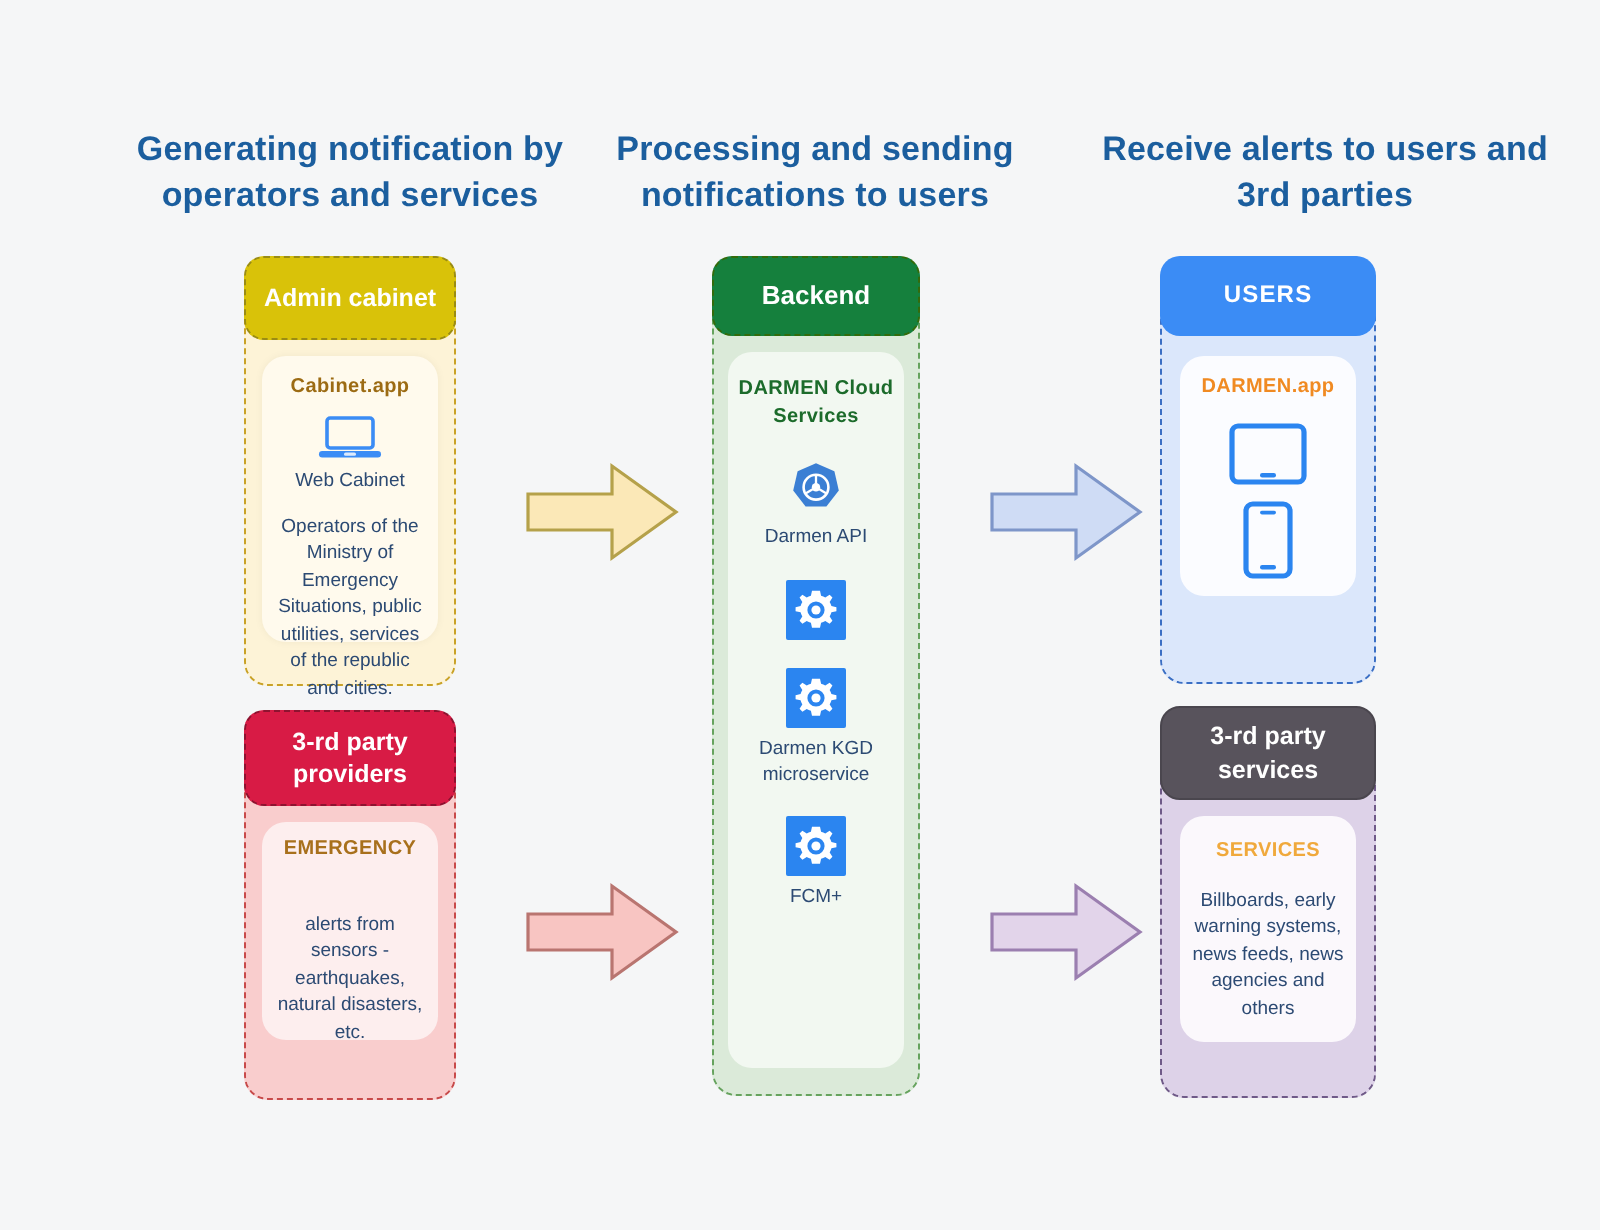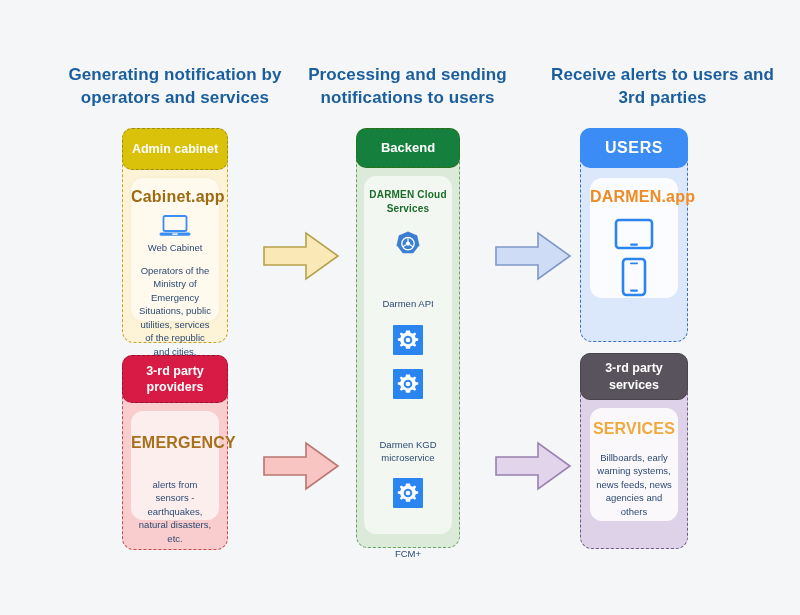--- a/index.html
+++ b/index.html
@@ -69,21 +69,21 @@
   }
   .inner-card {
     position: absolute;
     box-sizing: border-box;
     border-radius: 12px;
     z-index: 2;
   }
   .card-title {
     text-align: center;
     font-weight: bold;
-    font-size: 16px;
+    font-size: 10px;
     letter-spacing: .2px;
   }
   .card-text {
     text-align: center;
     font-size: 9.5px;
     line-height: 1.42;
     color: #2c4a73;
   }
   .icon-label {
     text-align: center;
@@ -118,21 +118,21 @@
   }
   #col-providers .frame-head {
     height: 48px;
     background: #d81b45;
     border: 1.4px dashed #8e1330;
   }
   #providers-inner {
     left: 9px; top: 56px; right: 9px; bottom: 30px;
     background: #fdeeee;
   }
-  #providers-inner .card-title { color: #a8701c; padding-top: 23px; }
+  #providers-inner .card-title { color: #a8701c; padding-top: 8px; }
 
   
   #col-backend { left: 356px; top: 128px; width: 104px; height: 420px; }
   #col-backend .frame-body {
     background: #dbead9;
     border: 1.4px dashed #66a35e;
   }
   #col-backend .frame-head {
     height: 40px;
     background: #15803d;
@@ -147,34 +147,33 @@
     color: #1c6b2b;
     padding-top: 12px;
     font-size: 10px;
     line-height: 1.4;
   }
   .backend-item {
     margin-top: 14px;
     display: flex;
     flex-direction: column;
     align-items: center;
-    gap: 35px;
   }
   .backend-item .icon-label { margin-top: 5px; }
 
   
   #col-users { left: 580px; top: 128px; width: 108px; height: 214px; }
   #col-users .frame-body {
     background: #dbe7fb;
     border: 1.4px dashed #3b6fc4;
   }
   #col-users .frame-head {
     height: 40px;
     background: #3b8cf5;
-    font-size: 16px;
+    font-size: 12px;
     letter-spacing: .6px;
   }
   #users-inner {
     left: 10px; top: 50px; right: 10px; bottom: 44px;
     background: #fbfcff;
   }
   #users-inner .card-title { color: #f08a22; padding-top: 10px; }
   .device-stack {
     margin-top: 12px;
     display: flex;

